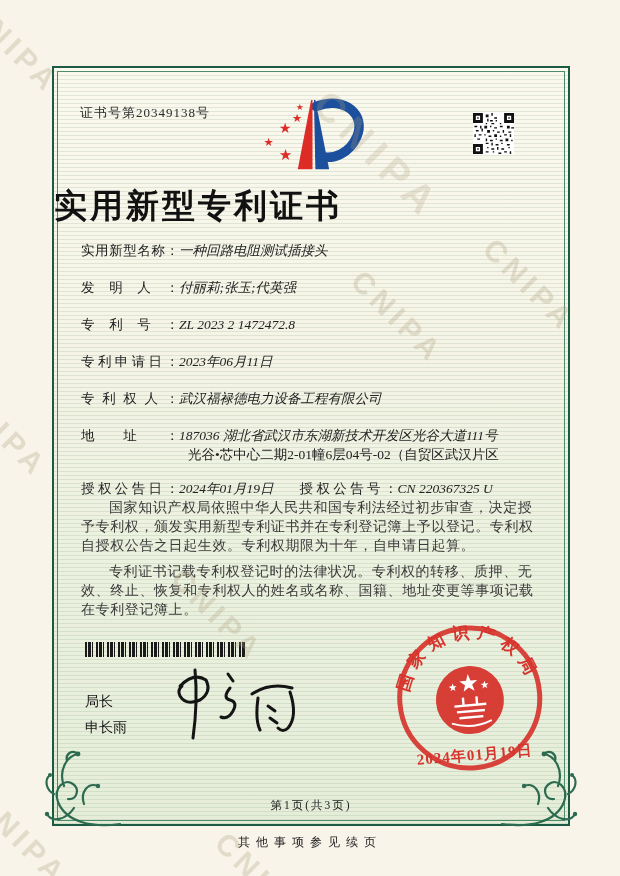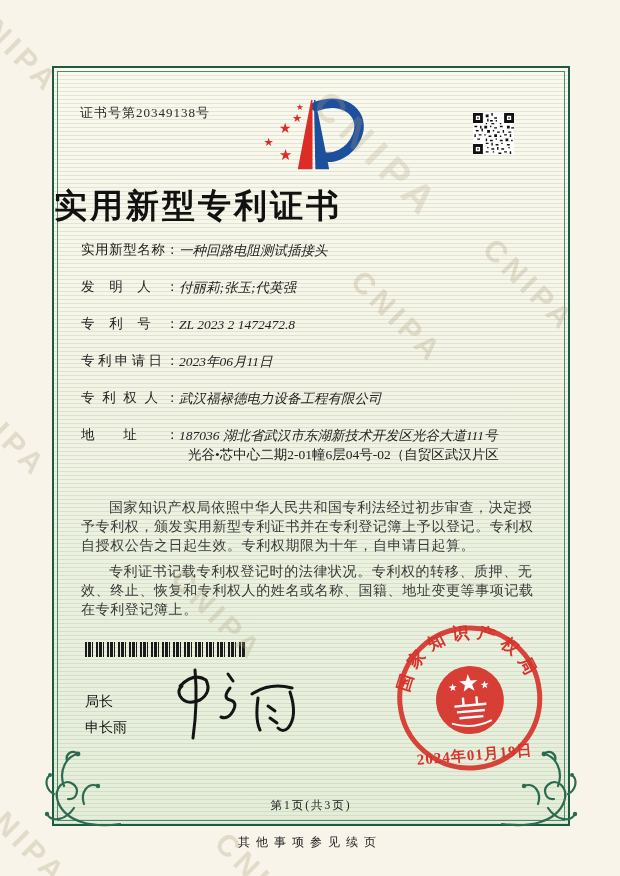--- a/index.html
+++ b/index.html
@@ -16,21 +16,21 @@
   
   .cert-no{position:absolute;left:26px;top:36px;font-size:13px;letter-spacing:1px;color:#2b2b2b;}
   .logo{position:absolute;left:202px;top:24px;width:114px;height:88px;}
   .qr{position:absolute;left:419px;top:44px;width:41px;height:43px;background:#fff;}
   .title{position:absolute;left:0;right:0;top:116px;text-align:left;
          font-size:33px;font-weight:bold;letter-spacing:3px;color:#111;}
   
   .fields{position:absolute;left:27px;top:174px;width:466px;font-size:13.5px;color:#222;}
   .frow{line-height:17px;margin-bottom:20px;white-space:nowrap;}
   .flabel{display:inline-block;width:98px;text-align:justify;text-align-last:justify;
-          vertical-align:top;color:#1e1e1e;font-family:Liberation Mono, monospace;}
+          vertical-align:top;color:#1e1e1e;}
   .fvalue{display:inline-block;vertical-align:top;white-space:normal;font-style:italic;}
   .addr-line2{margin-left:107px;line-height:18px;margin-top:2px;}
   .grant-row{display:flex;margin-bottom:0;}
   .grant-pair2{margin-left:26px;}
   
   .paras{position:absolute;left:27px;top:430px;width:464px;font-size:14px;line-height:19px;
          letter-spacing:0.6px;color:#3a3a3a;}
   .paras p{margin:0 0 7px 0;text-indent:2em;}
   
   .barcode{position:absolute;left:31px;top:574px;width:160px;height:15px;
@@ -109,20 +109,28 @@
         </div>
         <div class="frow">
           <span class="flabel">专利申请日：</span><span class="fvalue">2023年06月11日</span>
         </div>
         <div class="frow">
           <span class="flabel">专利权人：</span><span class="fvalue">武汉福禄德电力设备工程有限公司</span>
         </div>
         <div class="frow" style="margin-bottom:16px;">
           <span class="flabel">地址：</span><span class="fvalue">187036 湖北省武汉市东湖新技术开发区光谷大道111号</span>
           <div class="addr-line2">光谷•芯中心二期2-01幢6层04号-02（自贸区武汉片区</div>
+        </div>
+        <div class="frow grant-row">
+          <span>
+            <span class="flabel">授权公告日：</span><span class="fvalue">2024年01月19日</span>
+          </span>
+          <span class="grant-pair2">
+            <span class="flabel">授权公告号：</span><span class="fvalue">CN 220367325 U</span>
+          </span>
         </div>
       </div>
 
       <div class="paras">
         <p>国家知识产权局依照中华人民共和国专利法经过初步审查，决定授予专利权，颁发实用新型专利证书并在专利登记簿上予以登记。专利权自授权公告之日起生效。专利权期限为十年，自申请日起算。</p>
         <p>专利证书记载专利权登记时的法律状况。专利权的转移、质押、无效、终止、恢复和专利权人的姓名或名称、国籍、地址变更等事项记载在专利登记簿上。</p>
       </div>
 
       <div class="barcode"></div>
 

